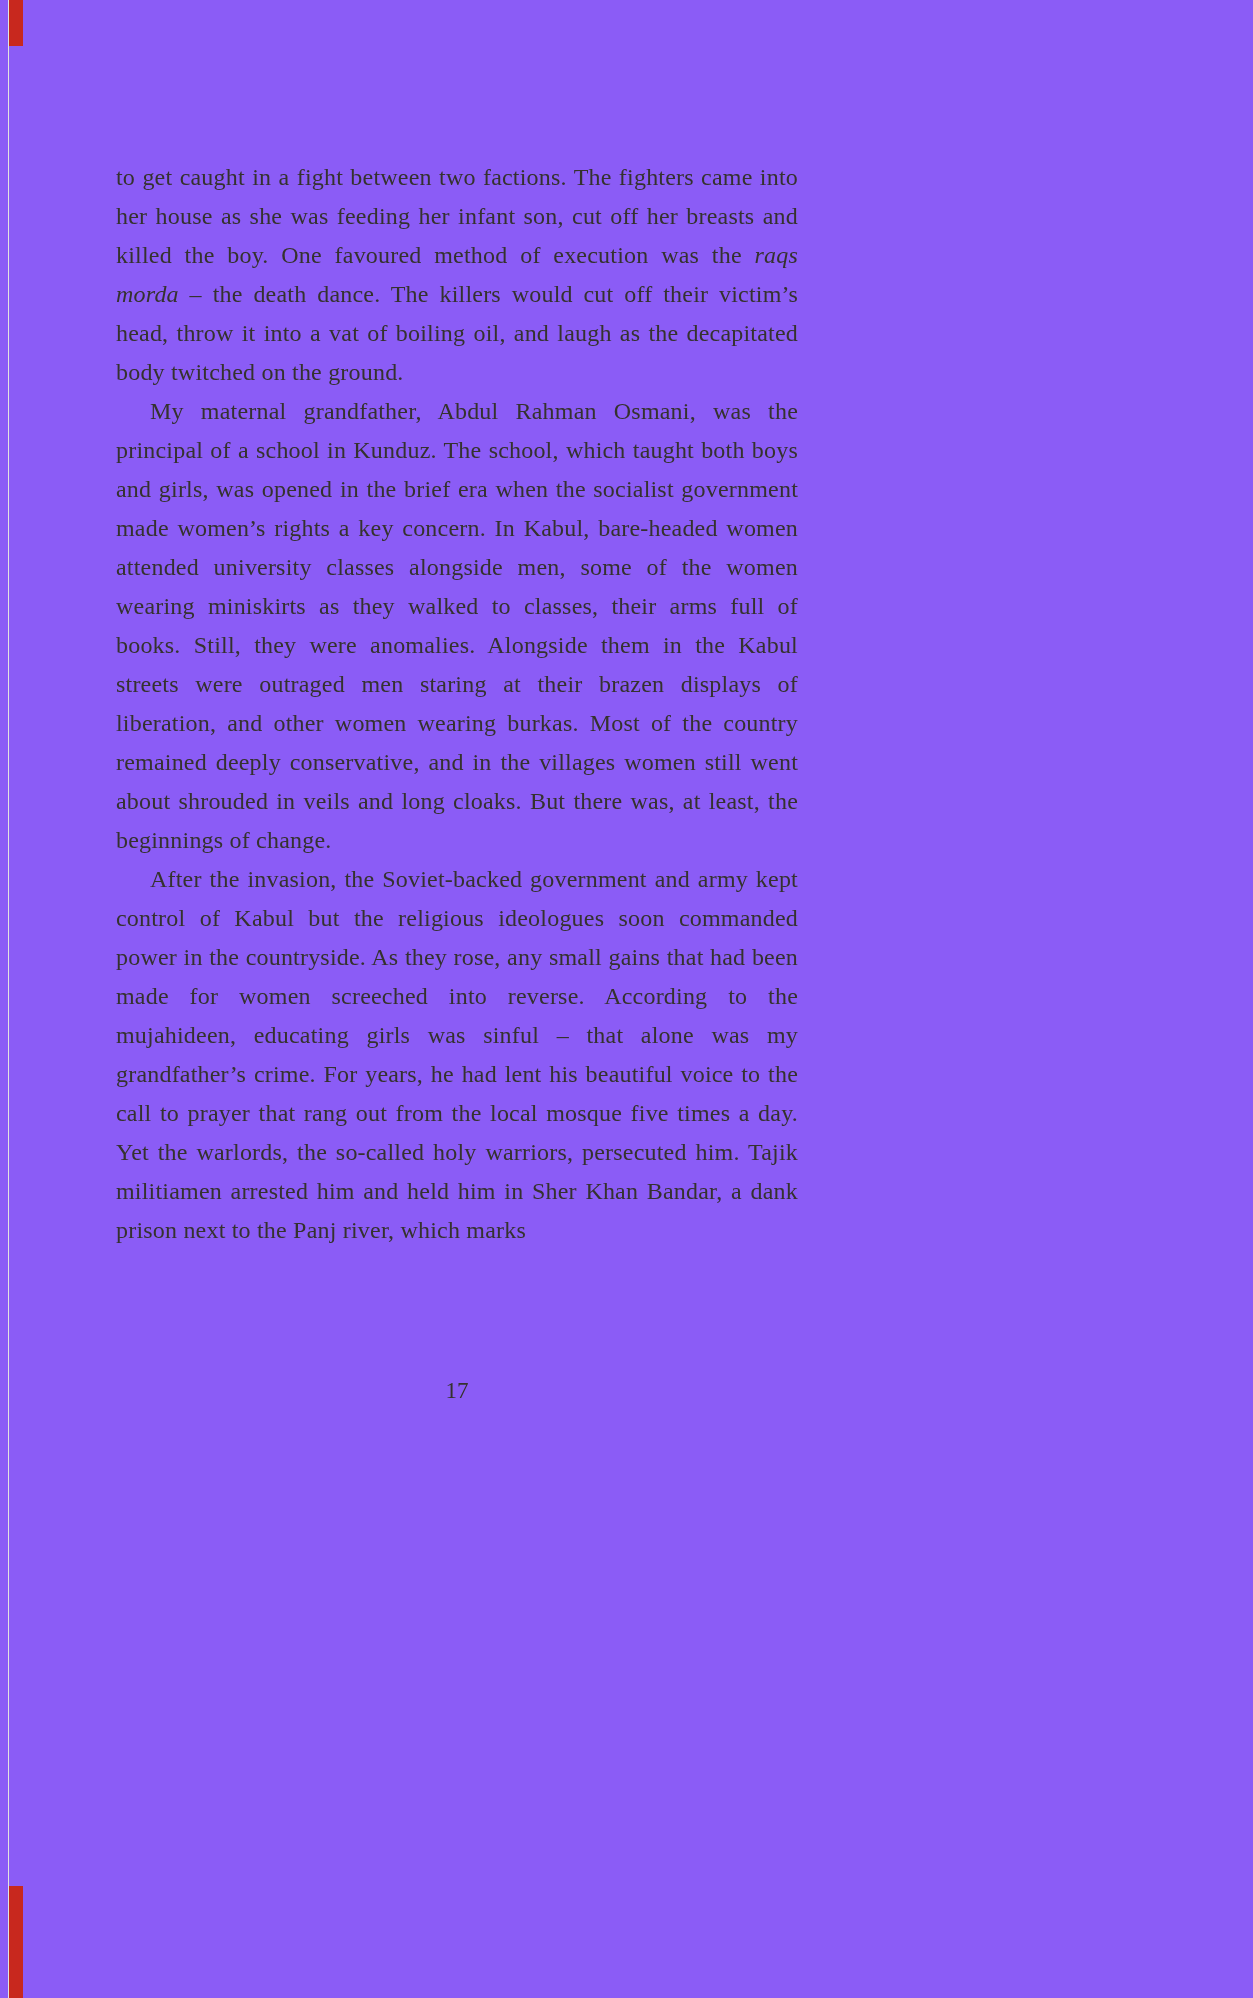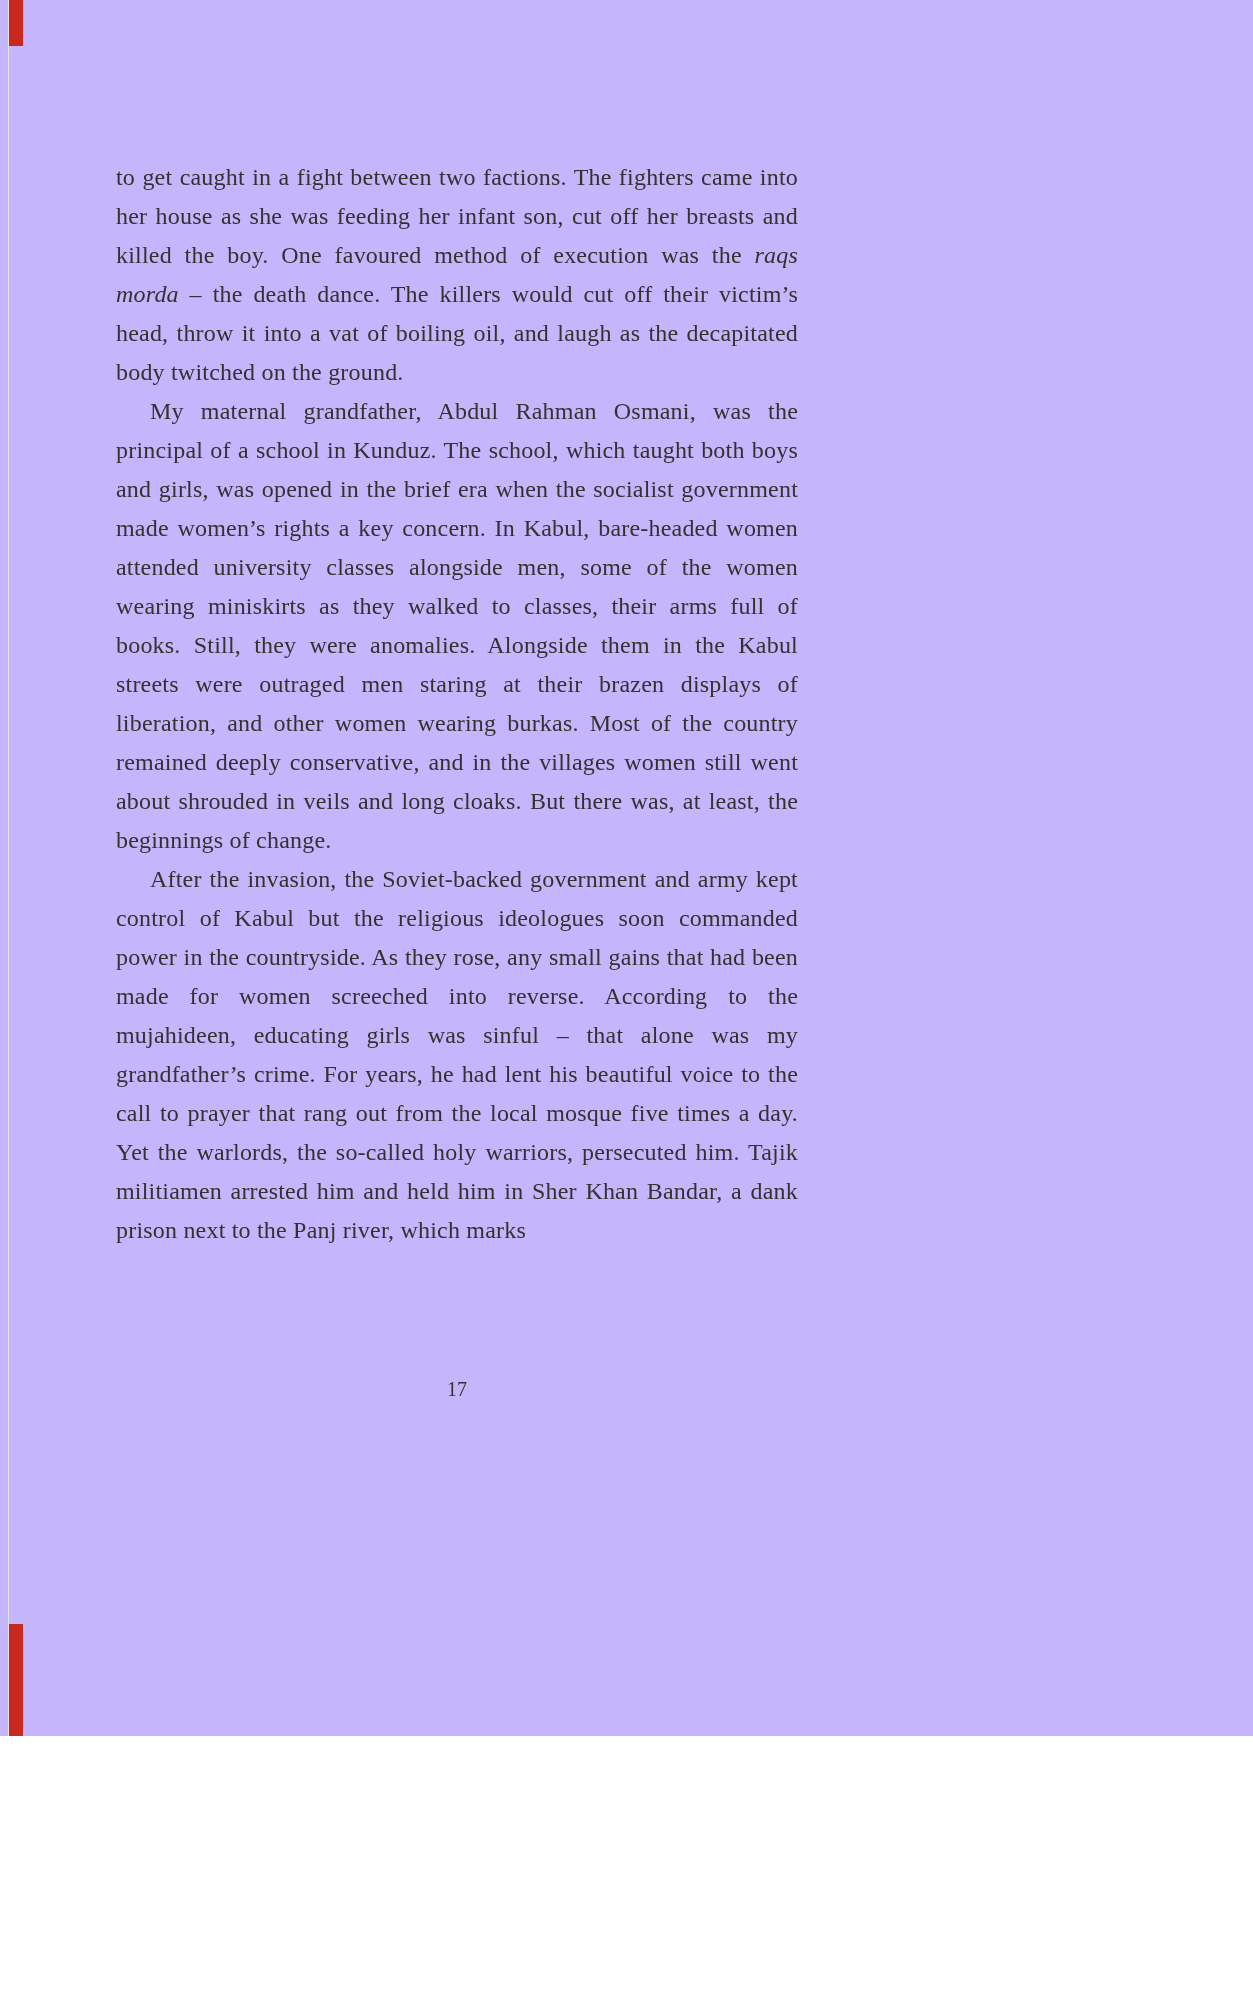--- a/index.html
+++ b/index.html
@@ -3,22 +3,22 @@
 <meta charset="utf-8">
 <style>
   html, body {
     margin: 0;
     padding: 0;
     background: #ffffff;
   }
   .page {
     position: relative;
     width: 1253px;
-    height: 1736px;
-    background: #c4b5fd;
+    height: 1998px;
+    background: #8b5cf6;
     overflow: hidden;
     font-family: "Liberation Serif", "DejaVu Serif", serif;
   }
   .red-edge {
     position: absolute;
     left: 9px;
     width: 14px;
     background: #c8281e;
   }
   .red-edge.top { top: 0; height: 46px; }
@@ -51,21 +51,21 @@
   }
   .italic {
     font-style: italic;
   }
   .page-number {
     position: absolute;
     top: 1378px;
     left: 116px;
     width: 682px;
     text-align: center;
-    font-size: 20px;
+    font-size: 23px;
     color: #35322e;
   }
 </style>
 </head>
 <body>
 
 <div class="page">
   <div class="left-scan-line"></div>
   <div class="red-edge top" style="background: rgb(200, 40, 30);"></div>
   <div class="red-edge bottom" style="background: rgb(200, 40, 30);"></div>

